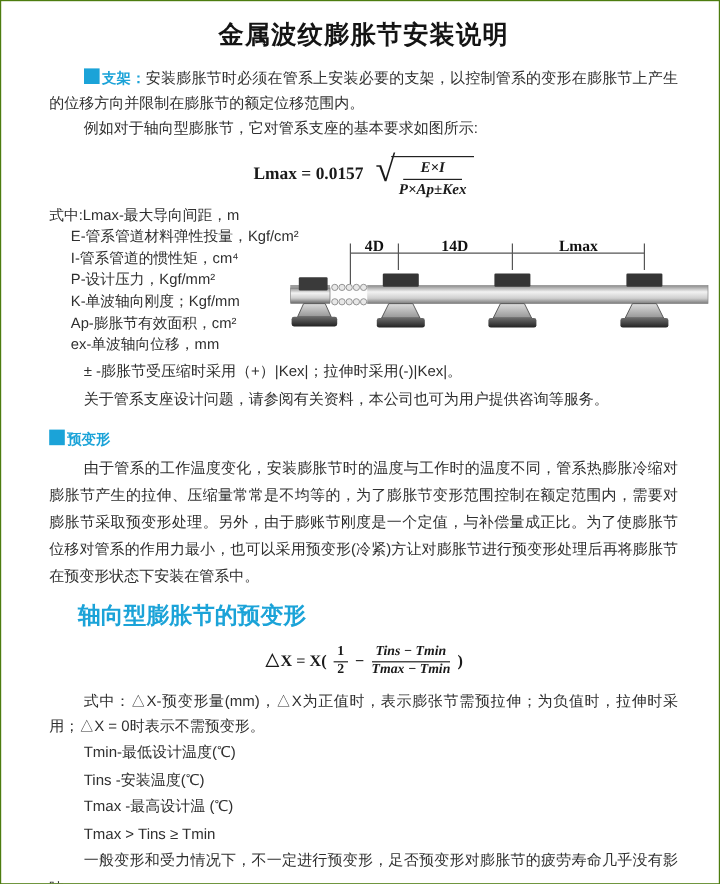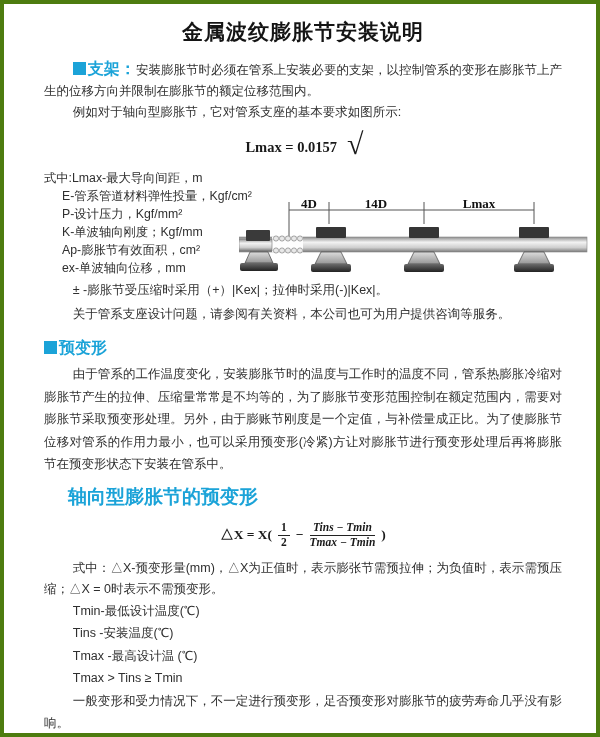--- a/index.html
+++ b/index.html
@@ -1,28 +1,28 @@
 <!DOCTYPE html>
 <html lang="zh"><head>
 <meta charset="utf-8">
 <style>
   :root{ --accent:#1ba3d8; }
   html,body{margin:0;padding:0;background:#f6f6f6;}
   .page{
     position:relative; width:600px; height:737px; margin:0 auto;
-    background:#fff; border:4px solid #4d7c0f; box-sizing:border-box;
+    background:#fff; border:1px solid #4d7c0f; box-sizing:border-box;
     overflow:hidden; font-family:"Liberation Sans",sans-serif; color:#2f2f2f;
   }
   .content{ padding:0 34px 0 40px; }
   .title{ font-size:21px; font-weight:bold; text-align:center; margin:14px 0 12px; color:#141414; letter-spacing:1px; }
   .p{ font-size:12.5px; line-height:21px; margin:0; text-align:justify; }
   .ind{ text-indent:2.3em; }
   .sq{ display:inline-block; width:13px; height:13px; background:var(--accent); vertical-align:-1px; margin-right:2px; }
   .blue{ color:var(--accent); font-weight:bold; }
-  .big{ font-size:16px; }
+  .big{ font-size:12px; }
   .sec-head{ margin:13px 0 4px; }
   .sub-head{ color:var(--accent); font-weight:bold; font-size:19px; margin:8px 0 2px; }
   .sub-head.axial{ margin-left:24px; }
 
   .formula{ display:flex; justify-content:center; align-items:center;
     font-family:"Liberation Serif",serif; font-weight:bold; color:#1a1a1a; }
   .f1{ font-size:14.5px; margin:9px 0 7px; }
   .radical{ font-size:30px; font-weight:normal; line-height:1; margin:0 -3px 0 10px; transform:translateY(-3px); }
   .rstack{ display:inline-flex; flex-direction:column; align-items:center; border-top:1.6px solid #222;
     font-style:italic; font-size:12.5px; line-height:1.25; padding:1px 6px 0 6px; transform:translateY(3px); }
@@ -51,25 +51,30 @@
 
     <div class="title">金属波纹膨胀节安装说明</div>
 
     <p class="p ind"><span><span class="sq"></span><span class="blue big">支架：</span></span><span>安装膨胀节时必须在管系上安装必要的支架，以控制管系的变形在膨胀节上产生的位移方向并限制在膨胀节的额定位移范围内。</span></p>
 
     <p class="p ind">例如对于轴向型膨胀节，它对管系支座的基本要求如图所示:</p>
 
     <div class="formula f1">
       <span>Lmax = 0.0157</span>
       <span class="radical">√</span>
+      <span class="rstack">
+        <span class="rnum">E×I</span>
+        <span class="rden">P×Ap±Kex</span>
+      </span>
     </div>
 
     <div class="defs-wrap">
       <div class="def-line">式中:Lmax-最大导向间距，m</div>
       <div class="def-line">E-管系管道材料弹性投量，Kgf/cm²</div>
+      <div class="def-line">I-管系管道的惯性矩，cm⁴</div>
       <div class="def-line">P-设计压力，Kgf/mm²</div>
       <div class="def-line">K-单波轴向刚度；Kgf/mm</div>
       <div class="def-line">Ap-膨胀节有效面积，cm²</div>
       <div class="def-line">ex-单波轴向位移，mm</div>
 
       <svg class="diagram" width="352" height="98" viewBox="0 0 352 98">
         <defs>
           <linearGradient id="gPipe" x1="0" y1="0" x2="0" y2="1">
             <stop offset="0" stop-color="#8e8e8e"></stop>
               <stop offset="0.35" stop-color="#f2f2f2"></stop>
@@ -157,21 +162,21 @@
       </span>
       <span>−</span>
       <span class="frac it">
         <span class="n">Tins − Tmin</span>
         <span>Tmax − Tmin</span>
       </span>
       <span>)</span>
     </div>
 
     <div class="axial-notes">
-      <p class="p ind" style="line-height:21px">式中：△X-预变形量(mm)，△X为正值时，表示膨张节需预拉伸；为负值时，表示需预压缩；△X = 0时表示不需预变形。</p>
+      <p class="p ind" style="line-height:21px">式中：△X-预变形量(mm)，△X为正值时，表示膨张节需预拉伸；为负值时，拉伸时采用；△X = 0时表示不需预变形。</p>
       <p class="p ind">Tmin-最低设计温度(℃)</p>
       <p class="p ind">Tins -安装温度(℃)</p>
       <p class="p ind">Tmax -最高设计温 (℃)</p>
       <p class="p ind">Tmax &gt; Tins ≥ Tmin</p>
       <p class="p ind">一般变形和受力情况下，不一定进行预变形，足否预变形对膨胀节的疲劳寿命几乎没有影响。</p>
     </div>
 
   </div>
 </div>
 

